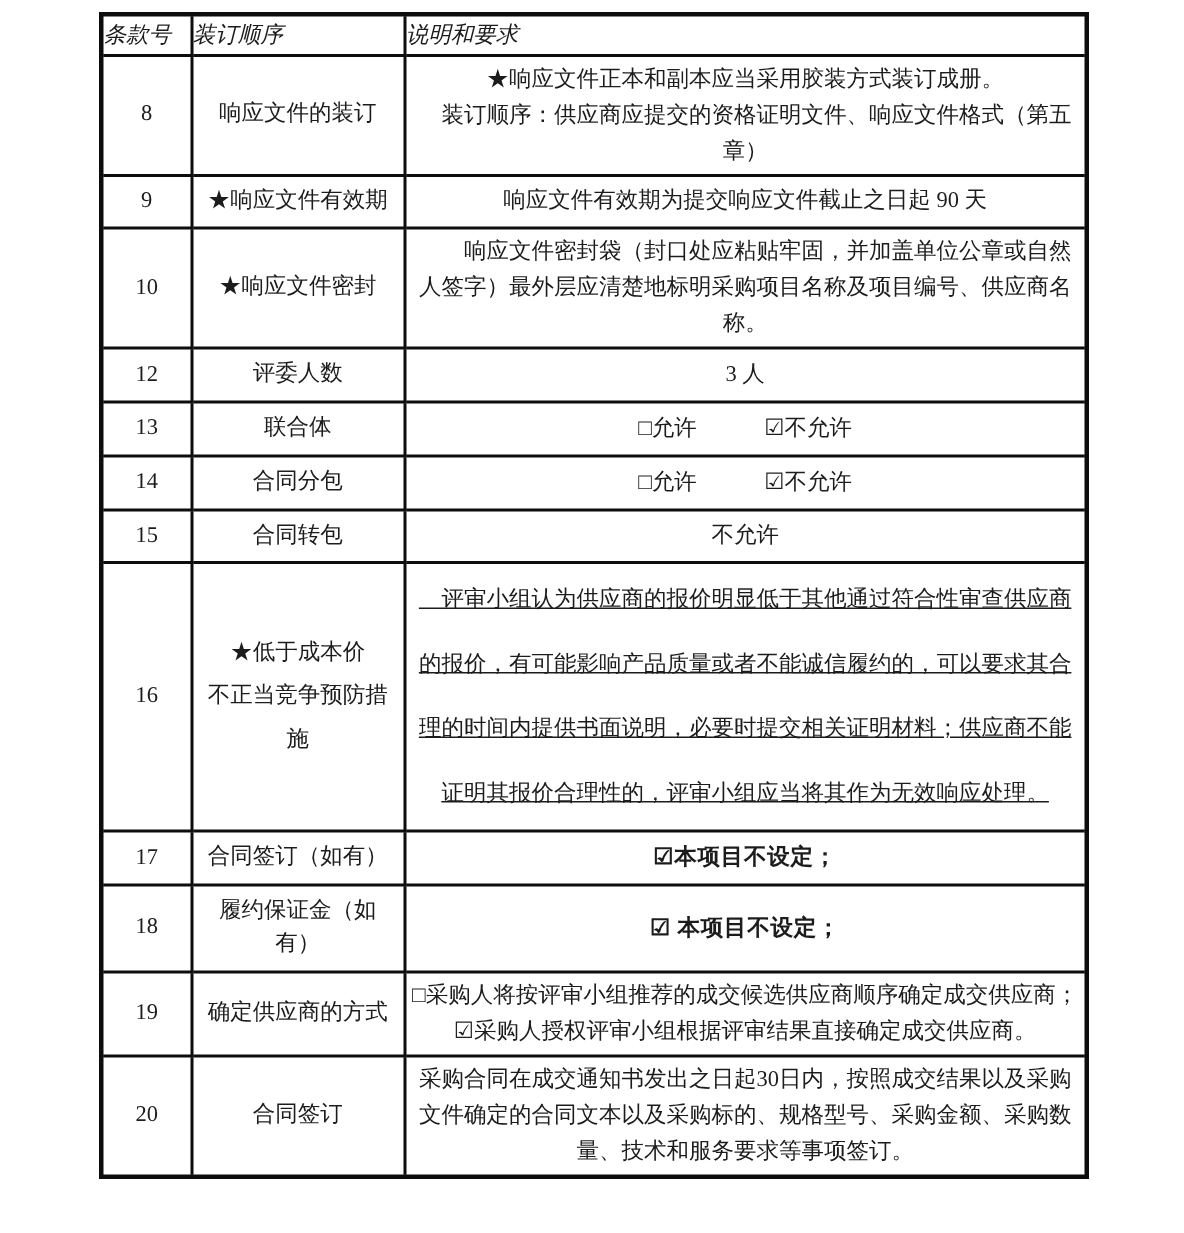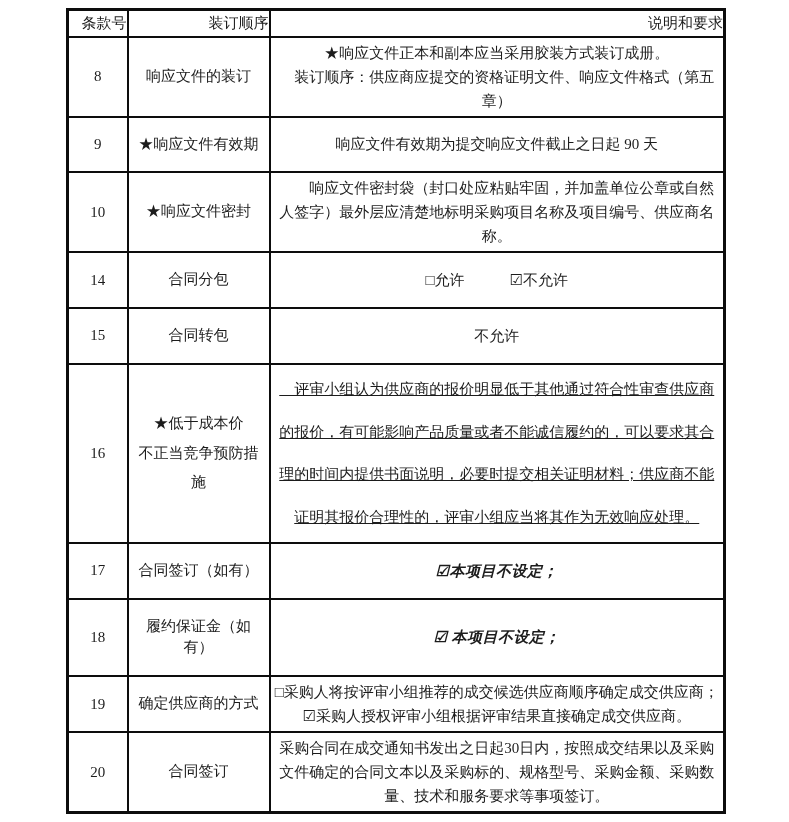--- a/index.html
+++ b/index.html
@@ -20,27 +20,27 @@
   .doc-table th, .doc-table td {
     border: 2px solid #0d0d0d;
     vertical-align: middle;
     font-size: 15px;
     font-weight: normal;
     overflow: hidden;
   }
   col.c-no   { width: 60px; }
   col.c-name { width: 142px; }
   col.c-desc { width: 455px; }
-  th { text-align: right; height: 27px; }
+  th { text-align: left; height: 27px; font-style: italic; }
   td.no-cell   { text-align: center; padding: 2px 2px; }
-  td.name-cell { text-align: center; padding: 16px 3px; white-space: pre-line; line-height: 1.45; }
+  td.name-cell { text-align: center; padding: 6px 3px; white-space: pre-line; line-height: 1.45; }
   td.desc-cell { text-align: center; padding: 3px 4px; white-space: pre-wrap; line-height: 1.6; }
   tr.r-spread td.desc-cell { line-height: 2.85; text-decoration: underline; }
   tr.r-spread td.name-cell { line-height: 1.95; }
-  tr.r-bold td.desc-cell { font-weight: bold; letter-spacing: 0.5px; font-style: italic; }
+  tr.r-bold td.desc-cell { font-weight: bold; letter-spacing: 0.5px; }
 </style>
 </head>
 <body>
 
 <table class="doc-table">
   <colgroup>
       <col class="c-no">
       <col class="c-name">
       <col class="c-desc">
     </colgroup>
@@ -60,20 +60,30 @@
     </tr>
     <tr style="height:28px">
       <td class="no-cell">9</td>
       <td class="name-cell">★响应文件有效期</td>
       <td class="desc-cell">响应文件有效期为提交响应文件截止之日起 90 天</td>
     </tr>
     <tr style="height:64px">
       <td class="no-cell">10</td>
       <td class="name-cell">★响应文件密封</td>
       <td class="desc-cell">　　响应文件密封袋（封口处应粘贴牢固，并加盖单位公章或自然人签字）最外层应清楚地标明采购项目名称及项目编号、供应商名称。</td>
+    </tr>
+    <tr style="height:30px">
+      <td class="no-cell">12</td>
+      <td class="name-cell">评委人数</td>
+      <td class="desc-cell">3 人</td>
+    </tr>
+    <tr style="height:31px">
+      <td class="no-cell">13</td>
+      <td class="name-cell">联合体</td>
+      <td class="desc-cell">□允许　　　☑不允许</td>
     </tr>
     <tr style="height:32px">
       <td class="no-cell">14</td>
       <td class="name-cell">合同分包</td>
       <td class="desc-cell">□允许　　　☑不允许</td>
     </tr>
     <tr style="height:30px">
       <td class="no-cell">15</td>
       <td class="name-cell">合同转包</td>
       <td class="desc-cell">不允许</td>

